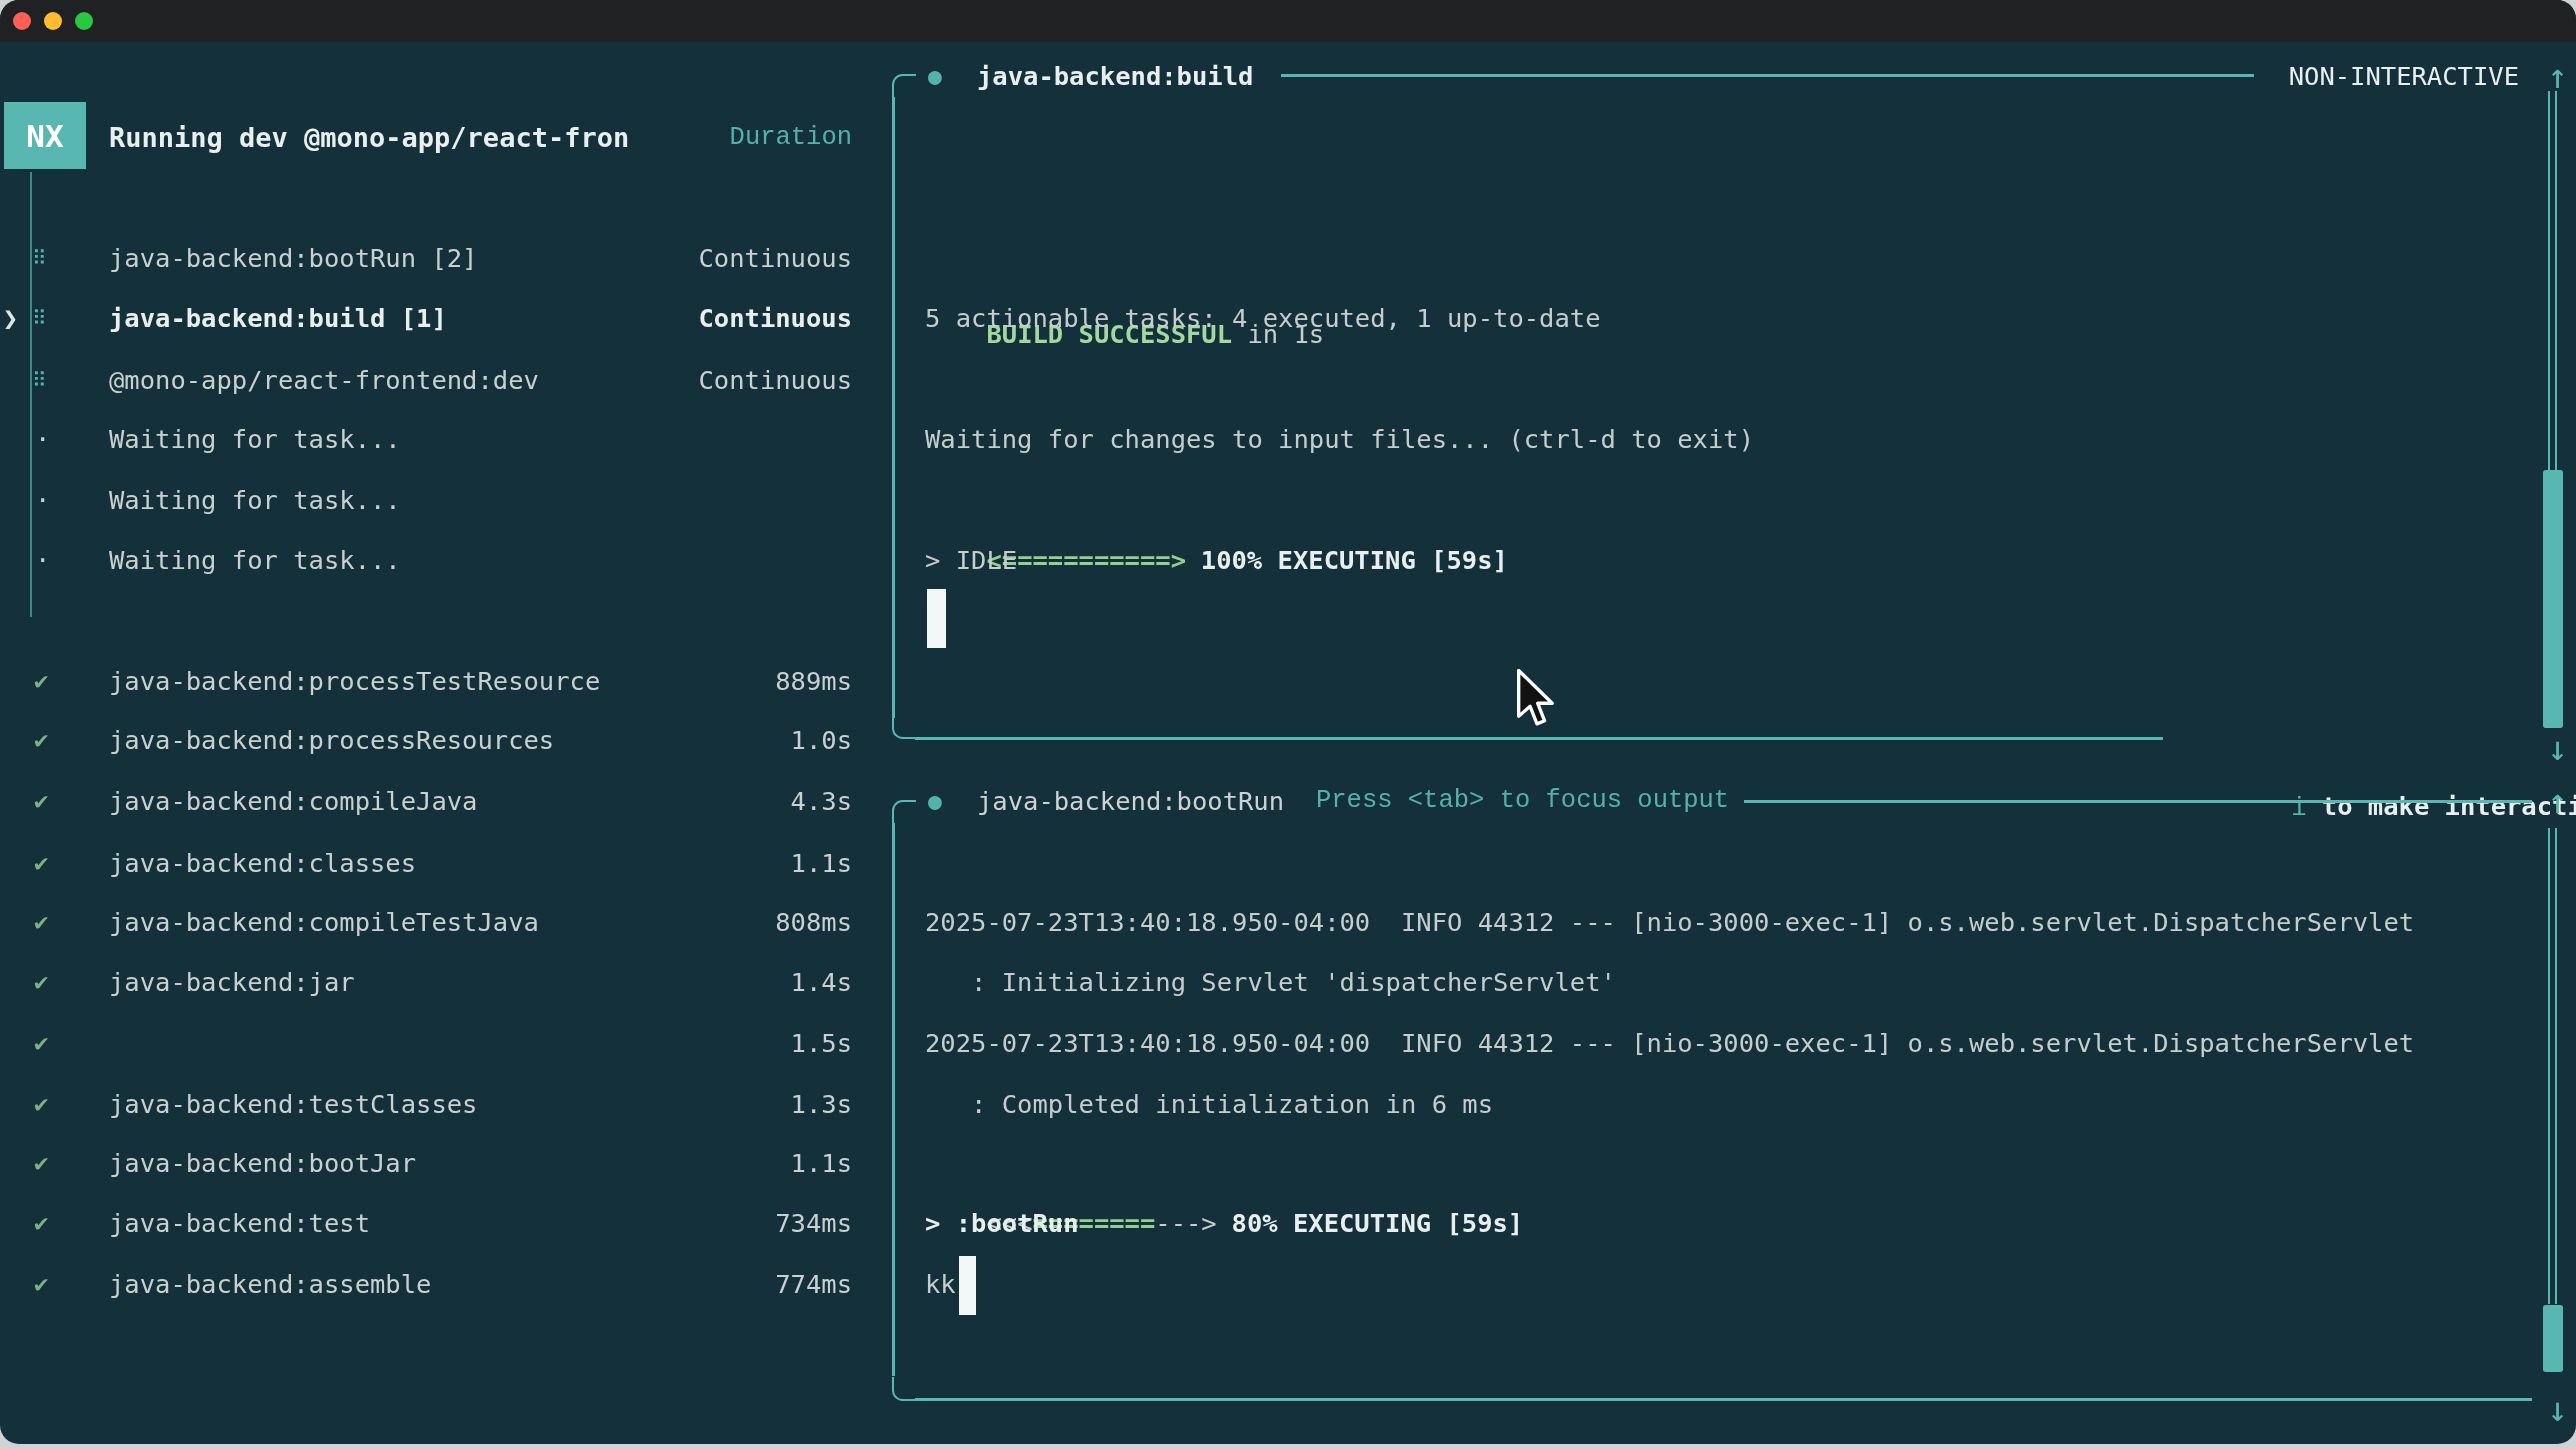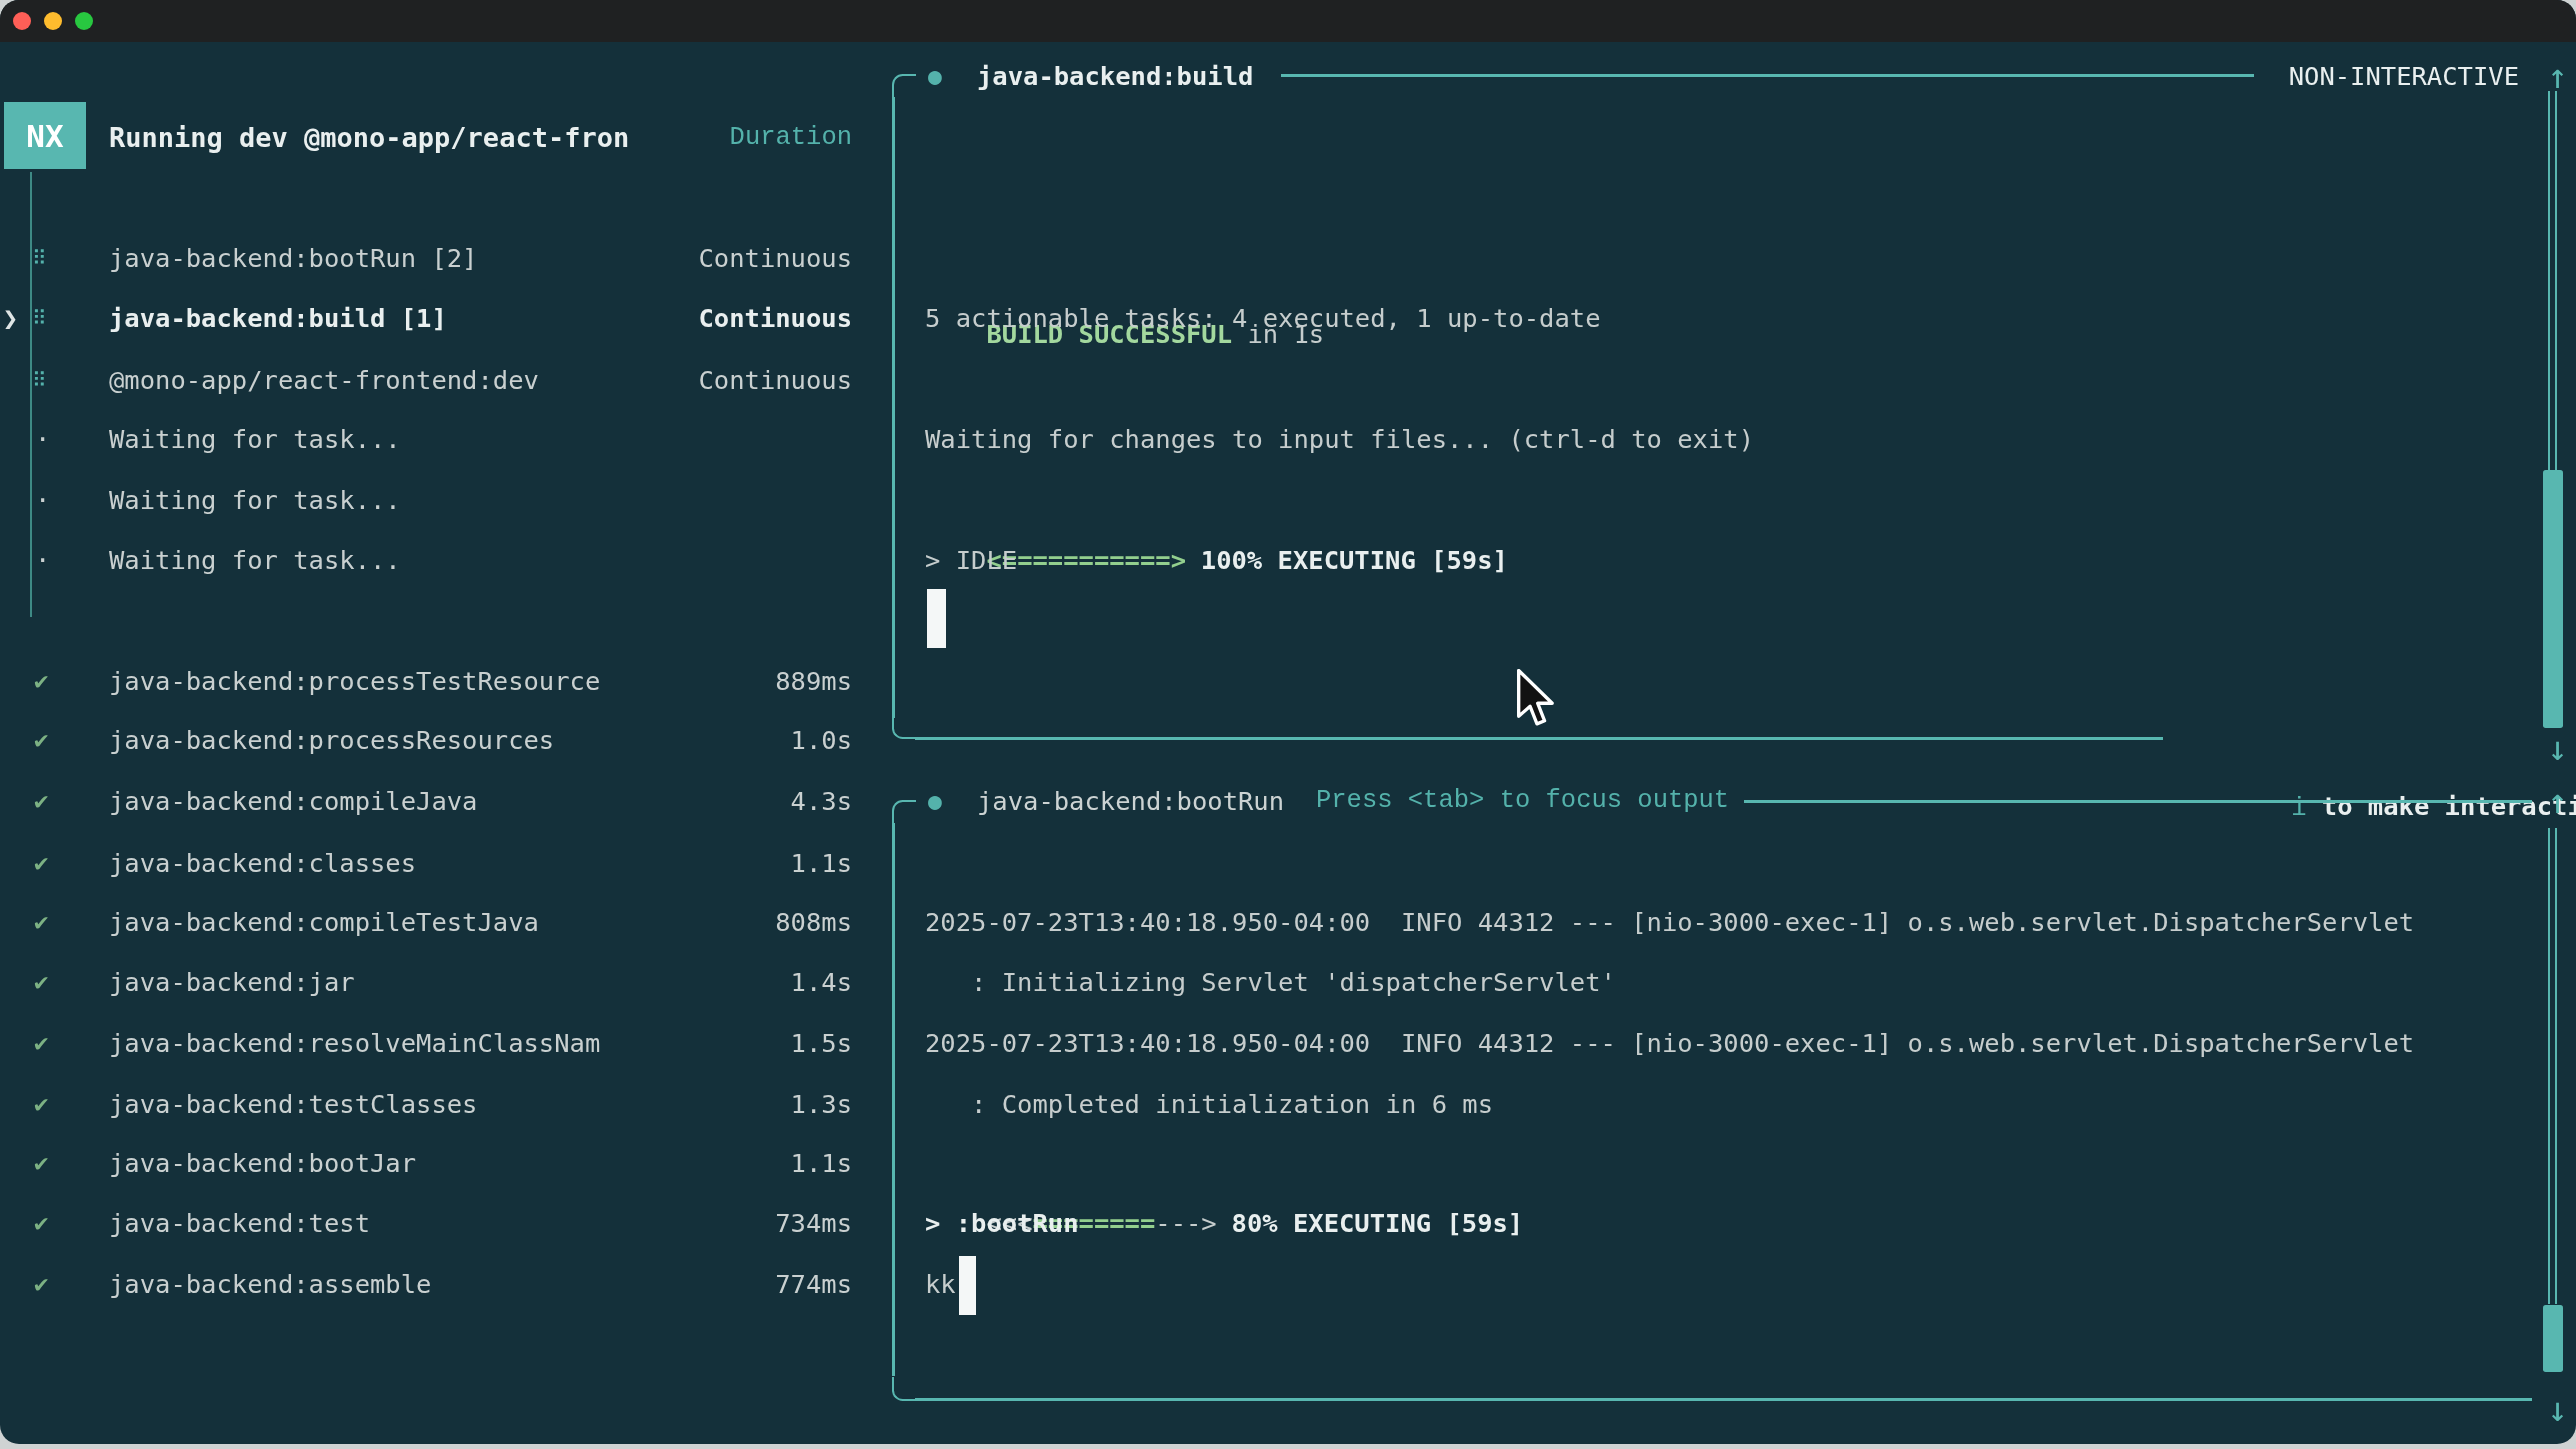--- a/index.html
+++ b/index.html
@@ -106,21 +106,20 @@
     <span style="left:109px;">java-backend:compileTestJava</span>
     <span style="right:40px;">808ms</span>
   </div>
   <div class="row" style="top:952px;">
     <span class="check" style="left:34px;">✔</span>
     <span style="left:109px;">java-backend:jar</span>
     <span style="right:40px;">1.4s</span>
   </div>
   <div class="row" style="top:1013px;">
     <span class="check" style="left:34px;">✔</span>
-    <span style="left:109px;">java-backend:resolveMainClassNam</span>
     <span style="right:40px;">1.5s</span>
   </div>
   <div class="row" style="top:1074px;">
     <span class="check" style="left:34px;">✔</span>
     <span style="left:109px;">java-backend:testClasses</span>
     <span style="right:40px;">1.3s</span>
   </div>
   <div class="row" style="top:1133px;">
     <span class="check" style="left:34px;">✔</span>
     <span style="left:109px;">java-backend:bootJar</span>

